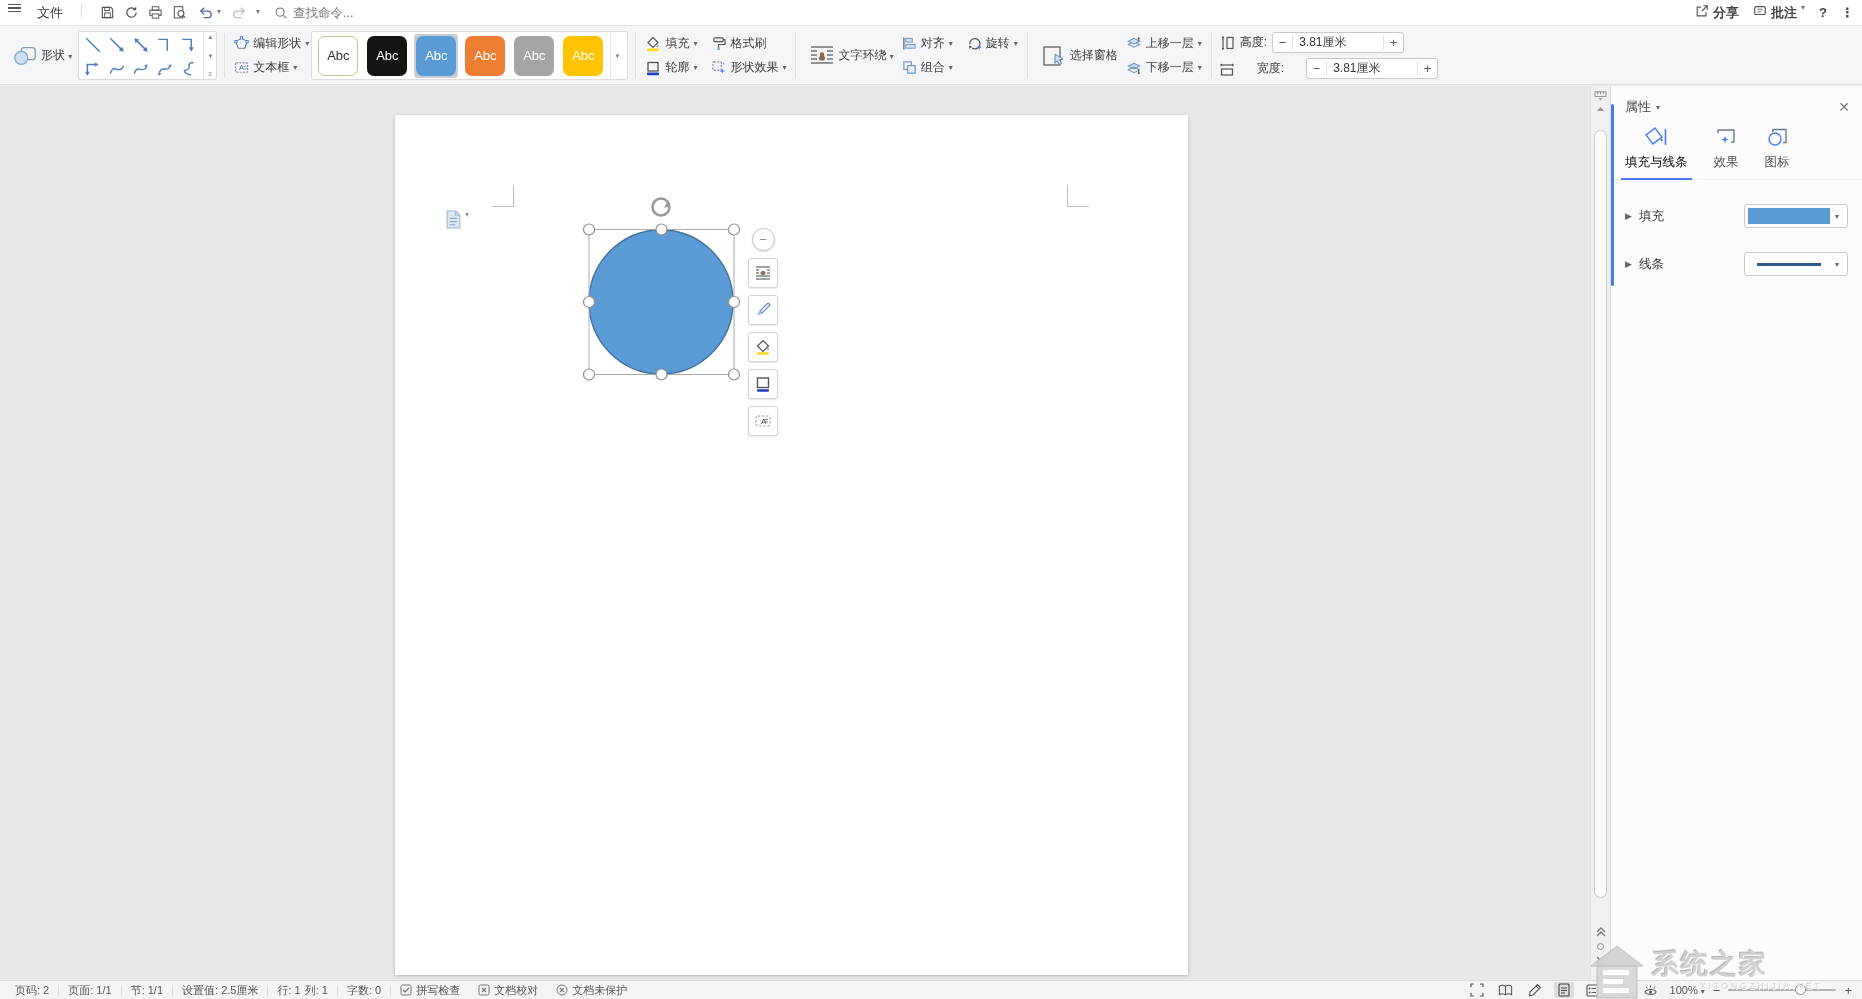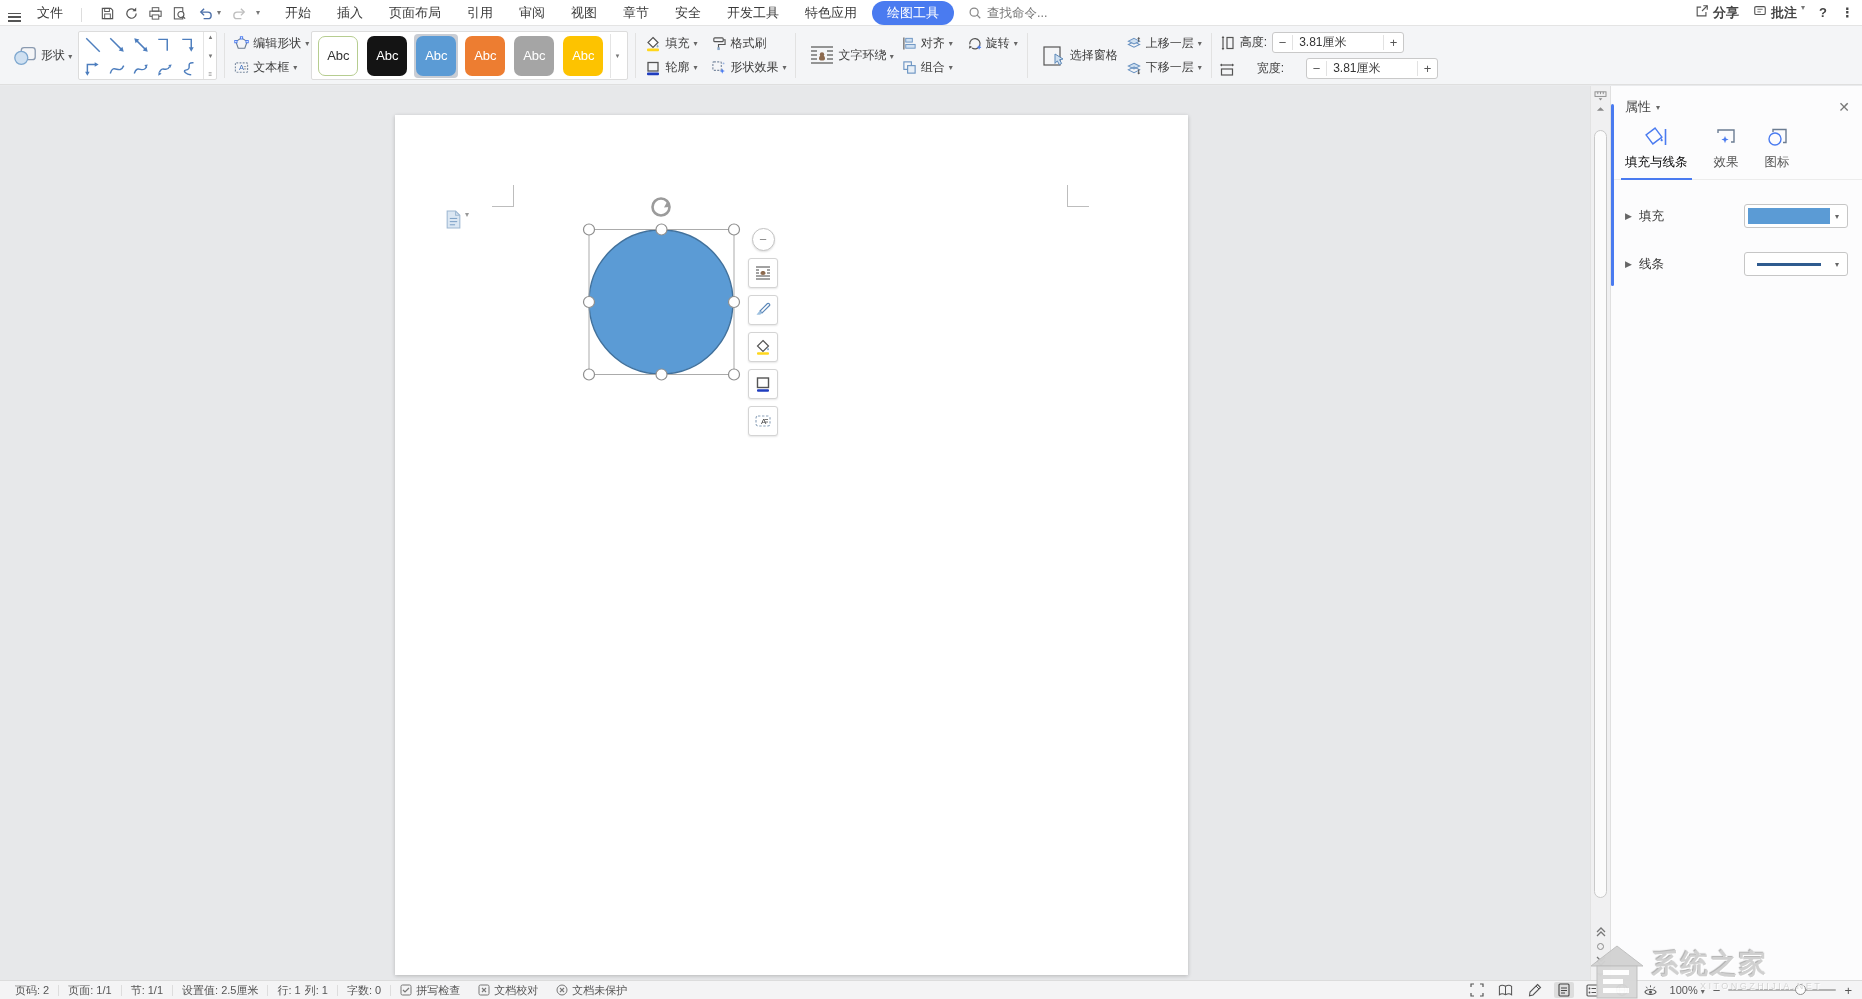--- a/index.html
+++ b/index.html
@@ -1,21 +1,21 @@
 <!DOCTYPE html>
 <html><head>
 <meta charset="utf-8">
 <style>
   * { margin:0; padding:0; box-sizing:border-box; }
   html,body { width:1862px; height:999px; overflow:hidden; font-family:"Liberation Sans","DejaVu Sans",sans-serif; background:#e9eaec; }
   .app { position:relative; width:1862px; height:999px; }
 
   
   .titlebar { position:absolute; left:0; top:0; width:100%; height:26px; background:#ffffff; border-bottom:1px solid #e4e4e4; display:flex; align-items:center; padding:0 8px; font-size:13px; color:#3a3a3a; z-index:20;}
-  .tb-group { display:flex; align-items:flex-end; gap:10px; }
+  .tb-group { display:flex; align-items:flex-start; gap:10px; }
   .hamburger { display:inline-flex; flex-direction:column; gap:2px; margin-right:6px; cursor:pointer;}
   .hamburger i { display:block; width:13px; height:1.6px; background:#555; }
   .tb-sep { width:1px; height:14px; background:#ddd; margin:0 8px; }
   .qat { display:flex; align-items:center; gap:9px; }
   .qat svg { display:block; }
   .qat .dim { opacity:.38; }
   .chev { font-size:8px; color:#777; line-height:1;}
   .menu-tabs { display:flex; align-items:center; gap:4px; margin-left:14px; }
   .menu-tab { padding:3px 11px; border-radius:3px; cursor:pointer; white-space:nowrap; }
   .menu-tab.active { background:#4a7bf0; color:#fff; border-radius:12px; padding:3px 15px; }
@@ -145,33 +145,20 @@
           <span class="chev">▾</span>
         </span>
         <svg class="dim" width="15" height="15" viewBox="0 0 16 16">
             <path d="M12.5 6.5h-7a3.5 3.5 0 1 0 0 7H10" fill="none" stroke="#555" stroke-width="1.5"></path>
             <path d="M9.5 3 13 6.5 9.5 10" fill="none" stroke="#555" stroke-width="1.5"></path>
           </svg>
         <span class="chev">▾</span>
       </span>
     </div>
 
-    <div class="menu-tabs">
-      <span class="menu-tab">开始</span>
-      <span class="menu-tab">插入</span>
-      <span class="menu-tab">页面布局</span>
-      <span class="menu-tab">引用</span>
-      <span class="menu-tab">审阅</span>
-      <span class="menu-tab">视图</span>
-      <span class="menu-tab">章节</span>
-      <span class="menu-tab">安全</span>
-      <span class="menu-tab">开发工具</span>
-      <span class="menu-tab">特色应用</span>
-      <span class="menu-tab active">绘图工具</span>
-    </div>
 
     <div class="cmd-search">
       <svg width="14" height="14" viewBox="0 0 16 16">
           <circle cx="7" cy="7" r="4.6" fill="none" stroke="#888" stroke-width="1.4"></circle>
           <line x1="10.5" y1="10.5" x2="14" y2="14" stroke="#888" stroke-width="1.4"></line>
         </svg>
       <input placeholder="查找命令..." style="">
     </div>
 
     <div class="tb-right">

